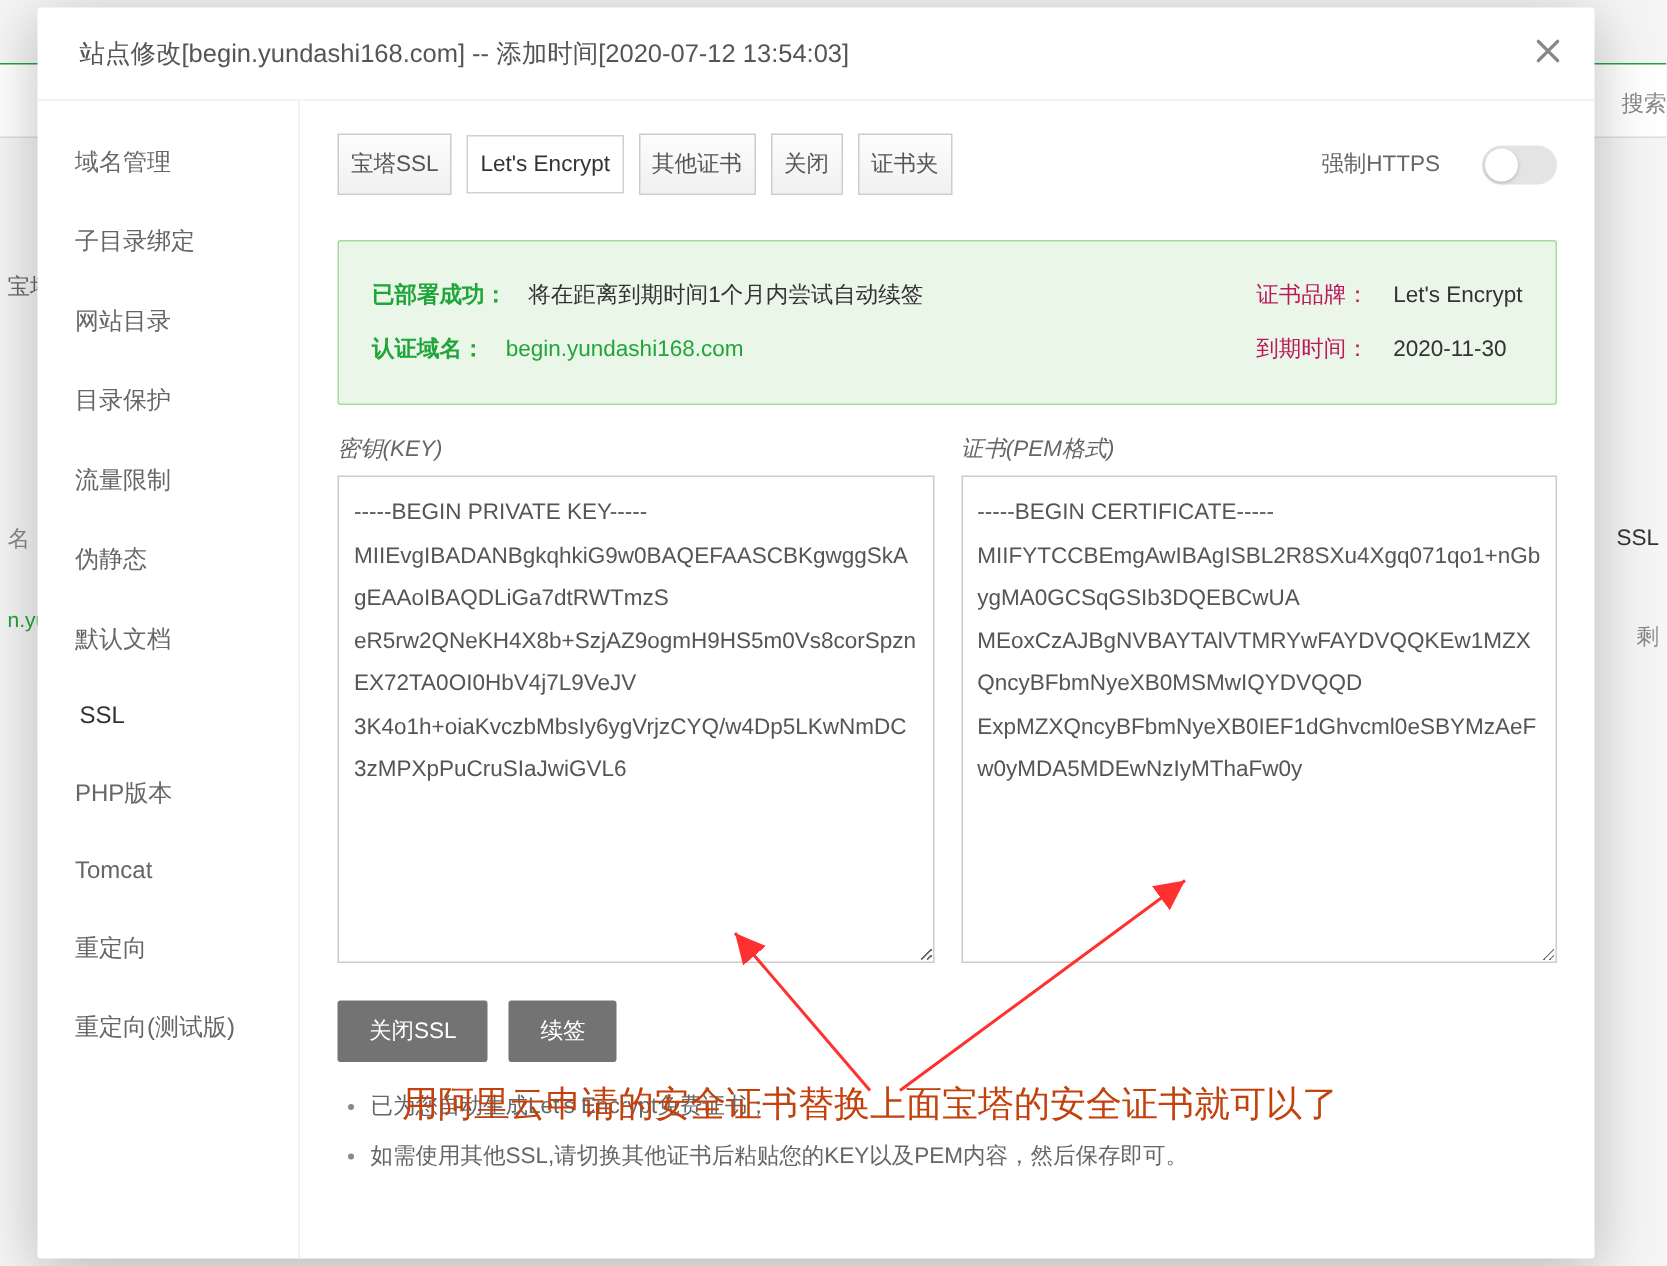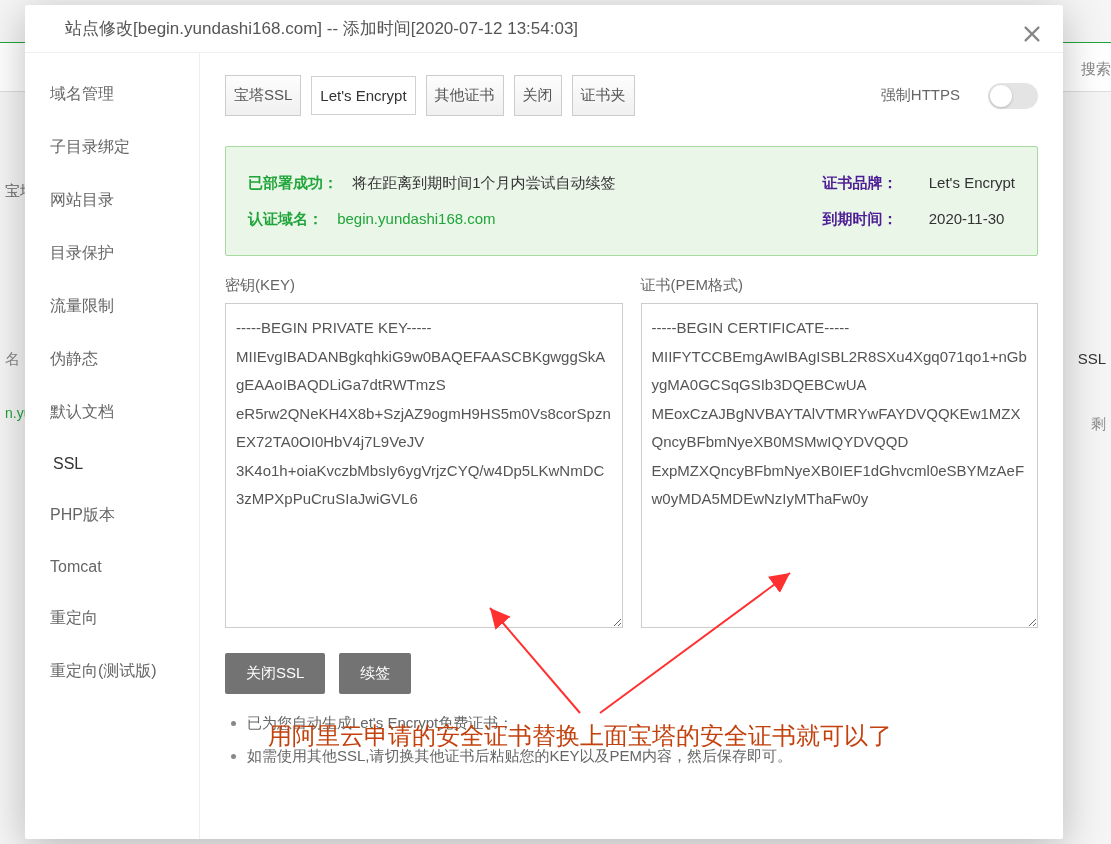--- a/index.html
+++ b/index.html
@@ -30,24 +30,24 @@
       position: absolute;
       left: 25px; top: 5px;
       width: 1038px; height: 834px;
       background: #fff;
       box-shadow: 0 8px 40px rgba(0,0,0,0.25);
       border-radius: 2px;
       display: flex;
       flex-direction: column;
     }
     .modal-header {
-      height: 48px;
+      height: 62px;
       display: flex;
       align-items: center;
-      padding: 0 40px;
+      padding: 0 28px;
       border-bottom: 1px solid #f0f0f0;
       position: relative;
     }
     .modal-title { font-size: 17px; color: #555; }
     .modal-close {
       position: absolute; right: 18px; top: 18px;
       width: 24px; height:24px; cursor: pointer;
       color: #888;
     }
     .modal-close svg { width:22px; height:22px; }
@@ -123,28 +123,28 @@
       display: flex;
       justify-content: space-between;
       font-size: 15px;
       margin-bottom: 20px;
       gap: 47px;
     }
     .status-left { line-height: 2.4; }
     .status-left .lbl { color: #20a53a; font-weight: bold; margin-right: 10px;}
     .status-left .domain { color: #20a53a; }
     .status-right { line-height: 2.4; text-align: left;}
-    .status-right .lbl2 { color: #4c1d95; font-weight: bold; margin-right: 27px;}
+    .status-right .lbl2 { color: #be185d; font-weight: normal; margin-right: 12px;}
     .dual-textareas {
       display: flex;
       gap: 18px;
       margin-bottom: 25px;
     }
     .ta-col { flex: 1; display:flex; flex-direction:column; }
-    .ta-label { color: #666; font-size: 15px; margin-bottom: 8px; }
+    .ta-label { color: #666; font-size: 15px; margin-bottom: 8px; font-style: italic; }
     textarea.cert {
       width: 100%;
       height: 325px;
       border: 1px solid #ccc;
       padding: 10px;
       font-family: "Microsoft YaHei", Arial, sans-serif;
       font-size: 15px;
       line-height: 1.9;
       color: #555;
       resize: both;

